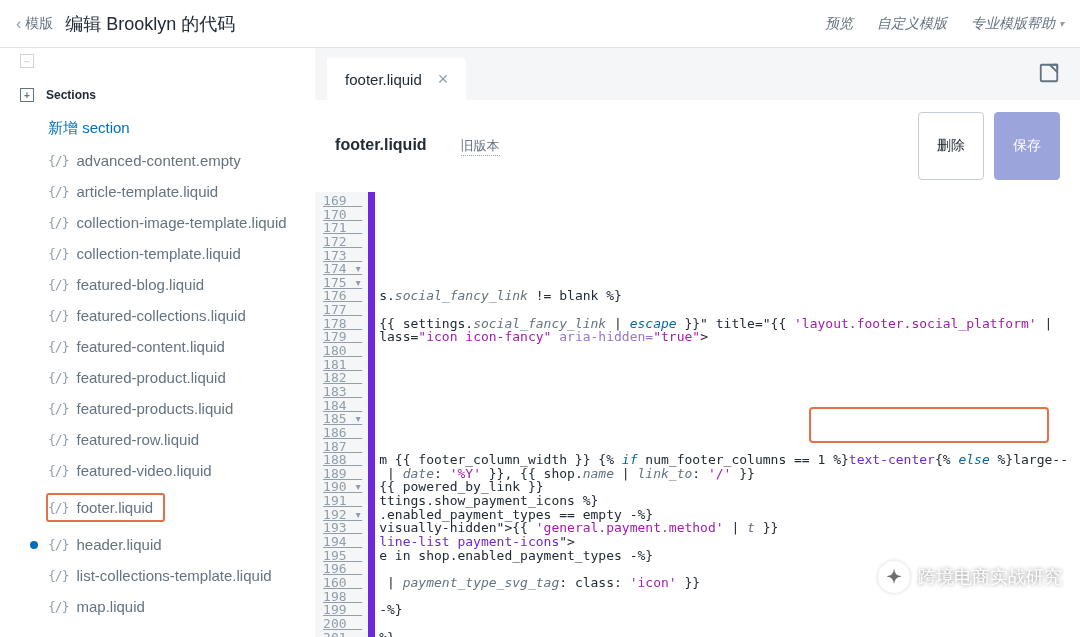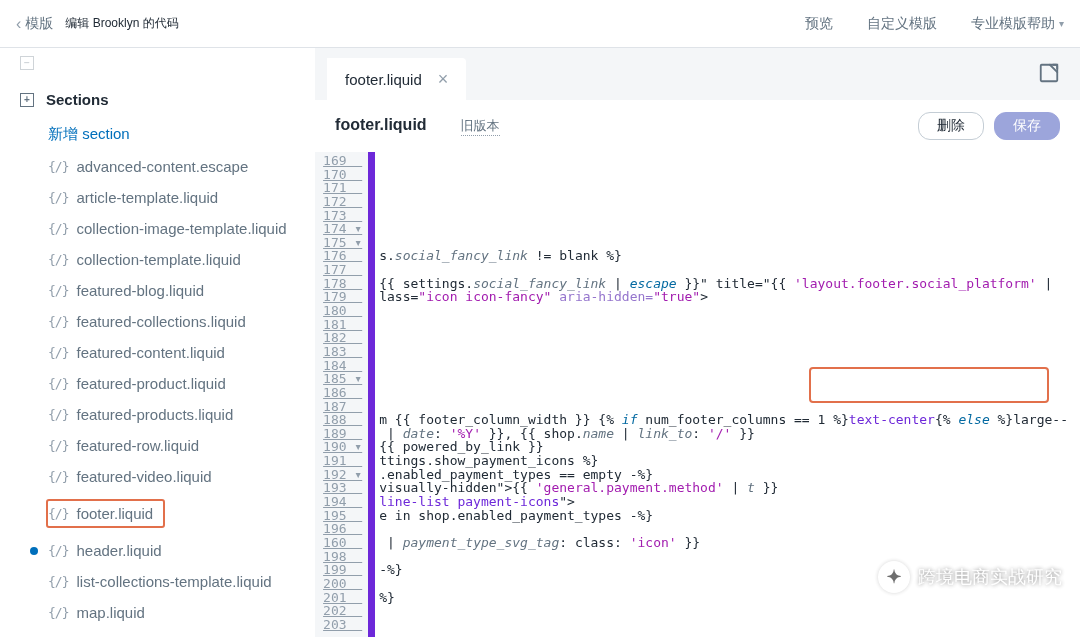--- a/index.html
+++ b/index.html
@@ -3,31 +3,31 @@
 <meta charset="utf-8">
 <style>
 * { box-sizing: border-box; margin: 0; padding: 0; }
 body { font-family: -apple-system, BlinkMacSystemFont, "Segoe UI", Arial, sans-serif; font-size: 14px; color: #212b36; background: #f9fafb; width: 1080px; height: 637px; overflow: hidden; position: relative; }
 
 
 .header { height: 48px; background: #fff; border-bottom: 1px solid #dfe3e8; display: flex; align-items: center; padding: 0 16px; justify-content: space-between; }
 .header-left { display: flex; align-items: center; gap: 12px; }
 .back-link { color: #637381; font-size: 14px; cursor: pointer; display: flex; align-items: center; gap: 4px; }
 .back-caret { font-size: 16px; color: #919eab; }
-.header-title { font-size: 12px; color: #212b36; font-weight: 500; }
-.header-right { display: flex; align-items: flex-end; gap: 34px; }
+.header-title { font-size: 18px; color: #212b36; font-weight: 500; }
+.header-right { display: flex; align-items: flex-end; gap: 24px; font-style: italic; }
 .header-link { color: #637381; font-size: 14px; cursor: pointer; }
 .header-dropdown { display: flex; align-items: center; gap: 4px; }
 
 
 .main { display: flex; height: calc(100% - 48px); }
 
 
 .sidebar { width: 328px; background: #fff; overflow-y: auto; padding: 4px 0 8px 0; }
-.side-section-hdr { display: flex; align-items: center; gap: 12px; padding: 10px 20px; font-weight: 600; font-size: 15px; color: #212b36; }
+.side-section-hdr { display: flex; align-items: center; gap: 12px; padding: 10px 20px; font-weight: 600; font-size: 12px; color: #212b36; }
 .icon-box { width: 14px; height: 14px; border: 1.5px solid #637381; display: inline-flex; align-items: center; justify-content: center; font-size: 10px; }
 .icon-plus::after { content: "+"; color: #637381; font-weight: bold; }
 .icon-minus::after { content: "−"; color: #637381; font-weight: bold; }
 .side-link { padding: 7px 20px 7px 48px; font-size: 15px; color: #006fbb; cursor: pointer; }
 .side-file { padding: 7px 20px 7px 48px; font-size: 15px; color: #637381; cursor: pointer; display: flex; align-items: center; gap: 8px; position: relative; }
 .file-icon { font-family: monospace; font-size: 13px; color: #919eab; letter-spacing: -1px; }
 .active-box { border: 2px solid #e2704b; border-radius: 3px; padding: 4px 10px 4px 0; margin-left: -2px; }
 .bullet { width: 8px; height: 8px; background: #006fbb; border-radius: 50%; position: absolute; left: 30px; }
 
 
@@ -36,21 +36,21 @@
 .tab { background: #fff; padding: 12px 18px; display: flex; align-items: center; gap: 16px; font-size: 15px; color: #212b36; border-top-right-radius: 4px; margin-left: 12px; }
 .tab-close { color: #919eab; font-size: 18px; cursor: pointer; line-height: 1; }
 .expand-icon { position: absolute; right: 20px; top: 14px; width: 22px; height: 22px; cursor: pointer; }
 .expand-icon svg { width: 100%; height: 100%; }
 
 .filebar { background: #fff; padding: 12px 20px; display: flex; align-items: center; justify-content: space-between; }
 .filebar-left { display: flex; align-items: baseline; gap: 10px; }
 .filename { font-size: 16px; font-weight: 600; color: #212b36; }
 .oldver { font-size: 13px; color: #637381; border-bottom: 1px dotted #919eab; cursor: pointer; margin-left: 24px; }
 .filebar-right { display: flex; gap: 10px; }
-.btn { padding: 4px 18px; font-size: 14px; border-radius: 12px; cursor: pointer; border: 1px solid #c4cdd5; background: #fff; color: #212b36; }
+.btn { padding: 24px 18px; font-size: 14px; border-radius: 4px; cursor: pointer; border: 1px solid #c4cdd5; background: #fff; color: #212b36; }
 .btn-primary { background: #5c6ac4; color: #fff; border-color: #5c6ac4; opacity: 0.6; }
 
 
 .code-area { flex: 1; display: flex; background: #fff; overflow: hidden; font-family: "Menlo", "Consolas", monospace; font-size: 13px; line-height: 1.05; }
 .gutter { background: #f4f6f8; color: #919eab; padding: 2px 6px 2px 8px; text-align: left; border-right: 7px solid #6d28d9; min-width: 38px; text-decoration: underline; }
 .gutter div { white-space: pre; }
 .code { flex: 1; padding: 2px 12px 2px 4px; white-space: pre; position: relative; color: #212b36; }
 .code-line { display: block; }
 .tok-kw { color: #0369a1; font-style: italic; }
 .tok-var { font-style: italic; color: #637381; }
@@ -94,21 +94,21 @@
       <span style="visibility:hidden">x</span>
     </div>
     <div class="side-section-hdr">
       <span class="icon-box icon-plus"></span>
       <span>Sections</span>
     </div>
     <div class="side-link">新增 section</div>
     <div id="file-list">
         <div class="side-file">
           <span class="file-icon">{/}</span>
-          <span class="file-label">advanced-content.escape</span>
+          <span class="file-label">advanced-content.empty</span>
         </div>
         <div class="side-file">
           <span class="file-icon">{/}</span>
           <span class="file-label">article-template.liquid</span>
         </div>
         <div class="side-file">
           <span class="file-icon">{/}</span>
           <span class="file-label">collection-image-template.liquid</span>
         </div>
         <div class="side-file">

